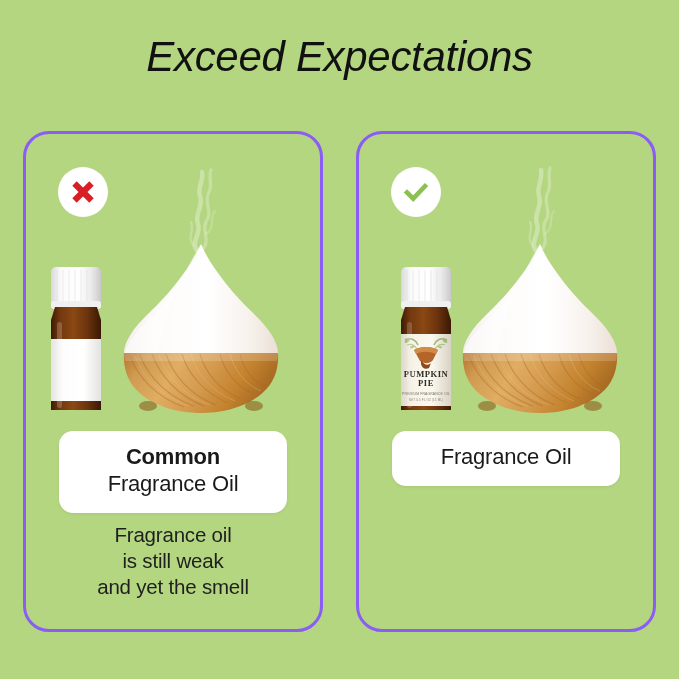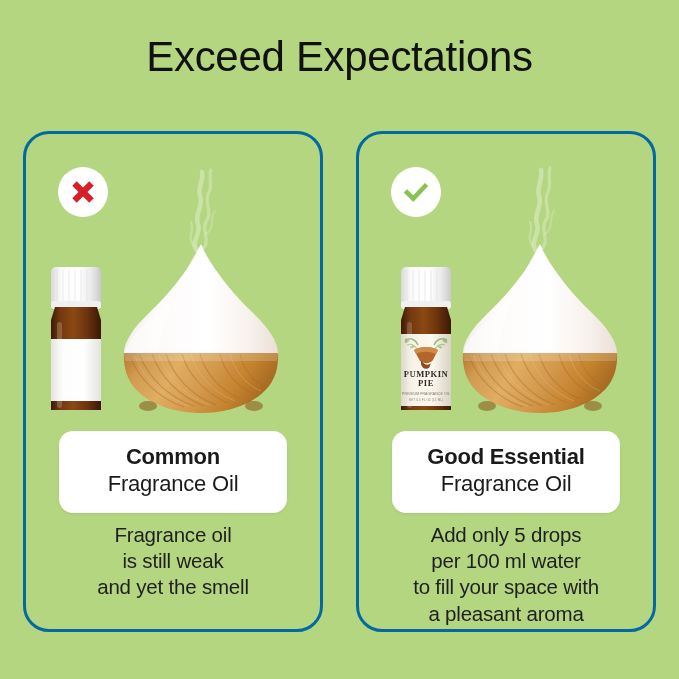--- a/index.html
+++ b/index.html
@@ -20,29 +20,30 @@
     position: absolute;
     top: 34px;
     left: 0;
     width: 679px;
     text-align: center;
     font-size: 42px;
     font-weight: 400;
     letter-spacing: -0.3px;
     color: #111111;
     line-height: 1.1;
+    font-style: italic;
   }
 
   
   .card {
     position: absolute;
     top: 131px;
     width: 300px;
     height: 501px;
-    border: 3px solid #0369a1;
+    border: 3px solid #8b5cf6;
     border-radius: 26px;
     box-sizing: border-box;
   }
   .card-left  { left: 23px; }
   .card-right { left: 356px; }
 
   
   .badge {
     position: absolute;
     top: 33px;
@@ -359,23 +360,16 @@
         <text x="67" y="252" text-anchor="middle" font-family="Liberation Serif, serif" font-size="8.6" font-weight="700" fill="#2e2a24" letter-spacing="0.5">PIE</text>
         <text x="67" y="261" text-anchor="middle" font-family="Liberation Sans, sans-serif" font-size="3.4" fill="#7a6f5f" letter-spacing="0.15">PREMIUM FRAGRANCE OIL</text>
         <text x="67" y="267" text-anchor="middle" font-family="Liberation Sans, sans-serif" font-size="3" fill="#8c8172" letter-spacing="0.15">NET 0.5 FL OZ (15 ML)</text>
 
         <rect x="48" y="188" width="5" height="86" rx="2.5" fill="#ffffff" opacity="0.18"></rect>
       </g>
     </svg>
   </div>
 
   <div class="name-box">
-    <div class="title-bold">Good Essential</div>
     <div class="title-reg">Fragrance Oil</div>
   </div>
 
-  <div class="desc">
-    <span class="line">Add only 5 drops</span>
-    <span class="line">per 100 ml water</span>
-    <span class="line">to fill your space with</span>
-    <span class="line">a pleasant aroma</span>
-  </div>
 </div>
 
 </body></html>

